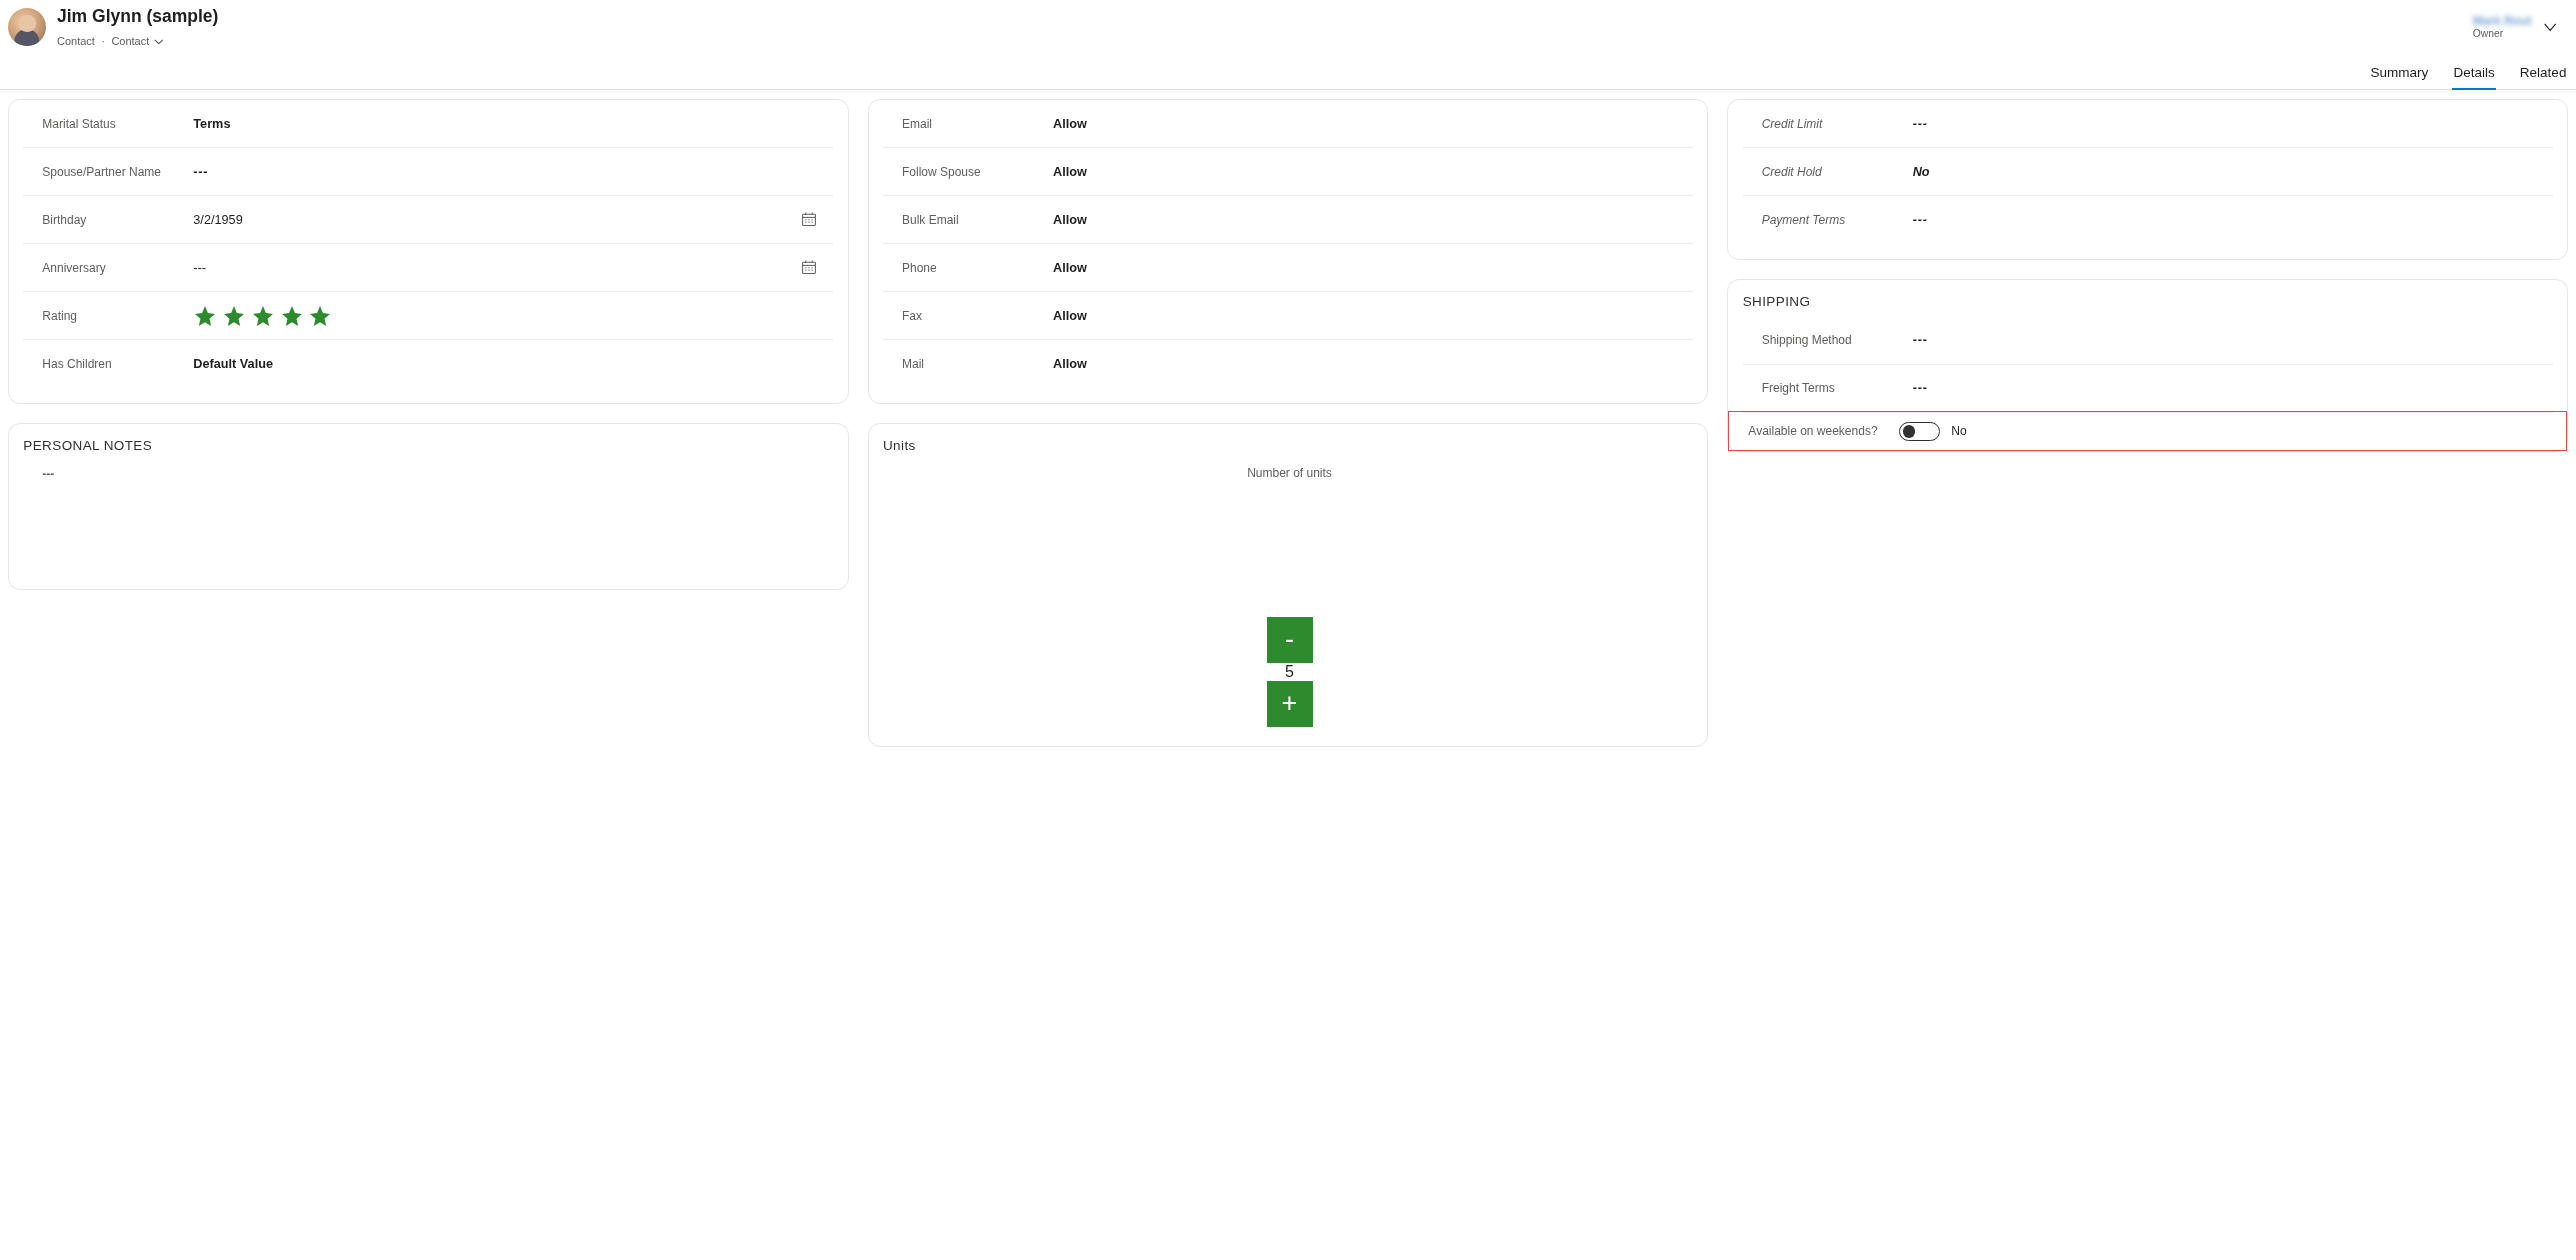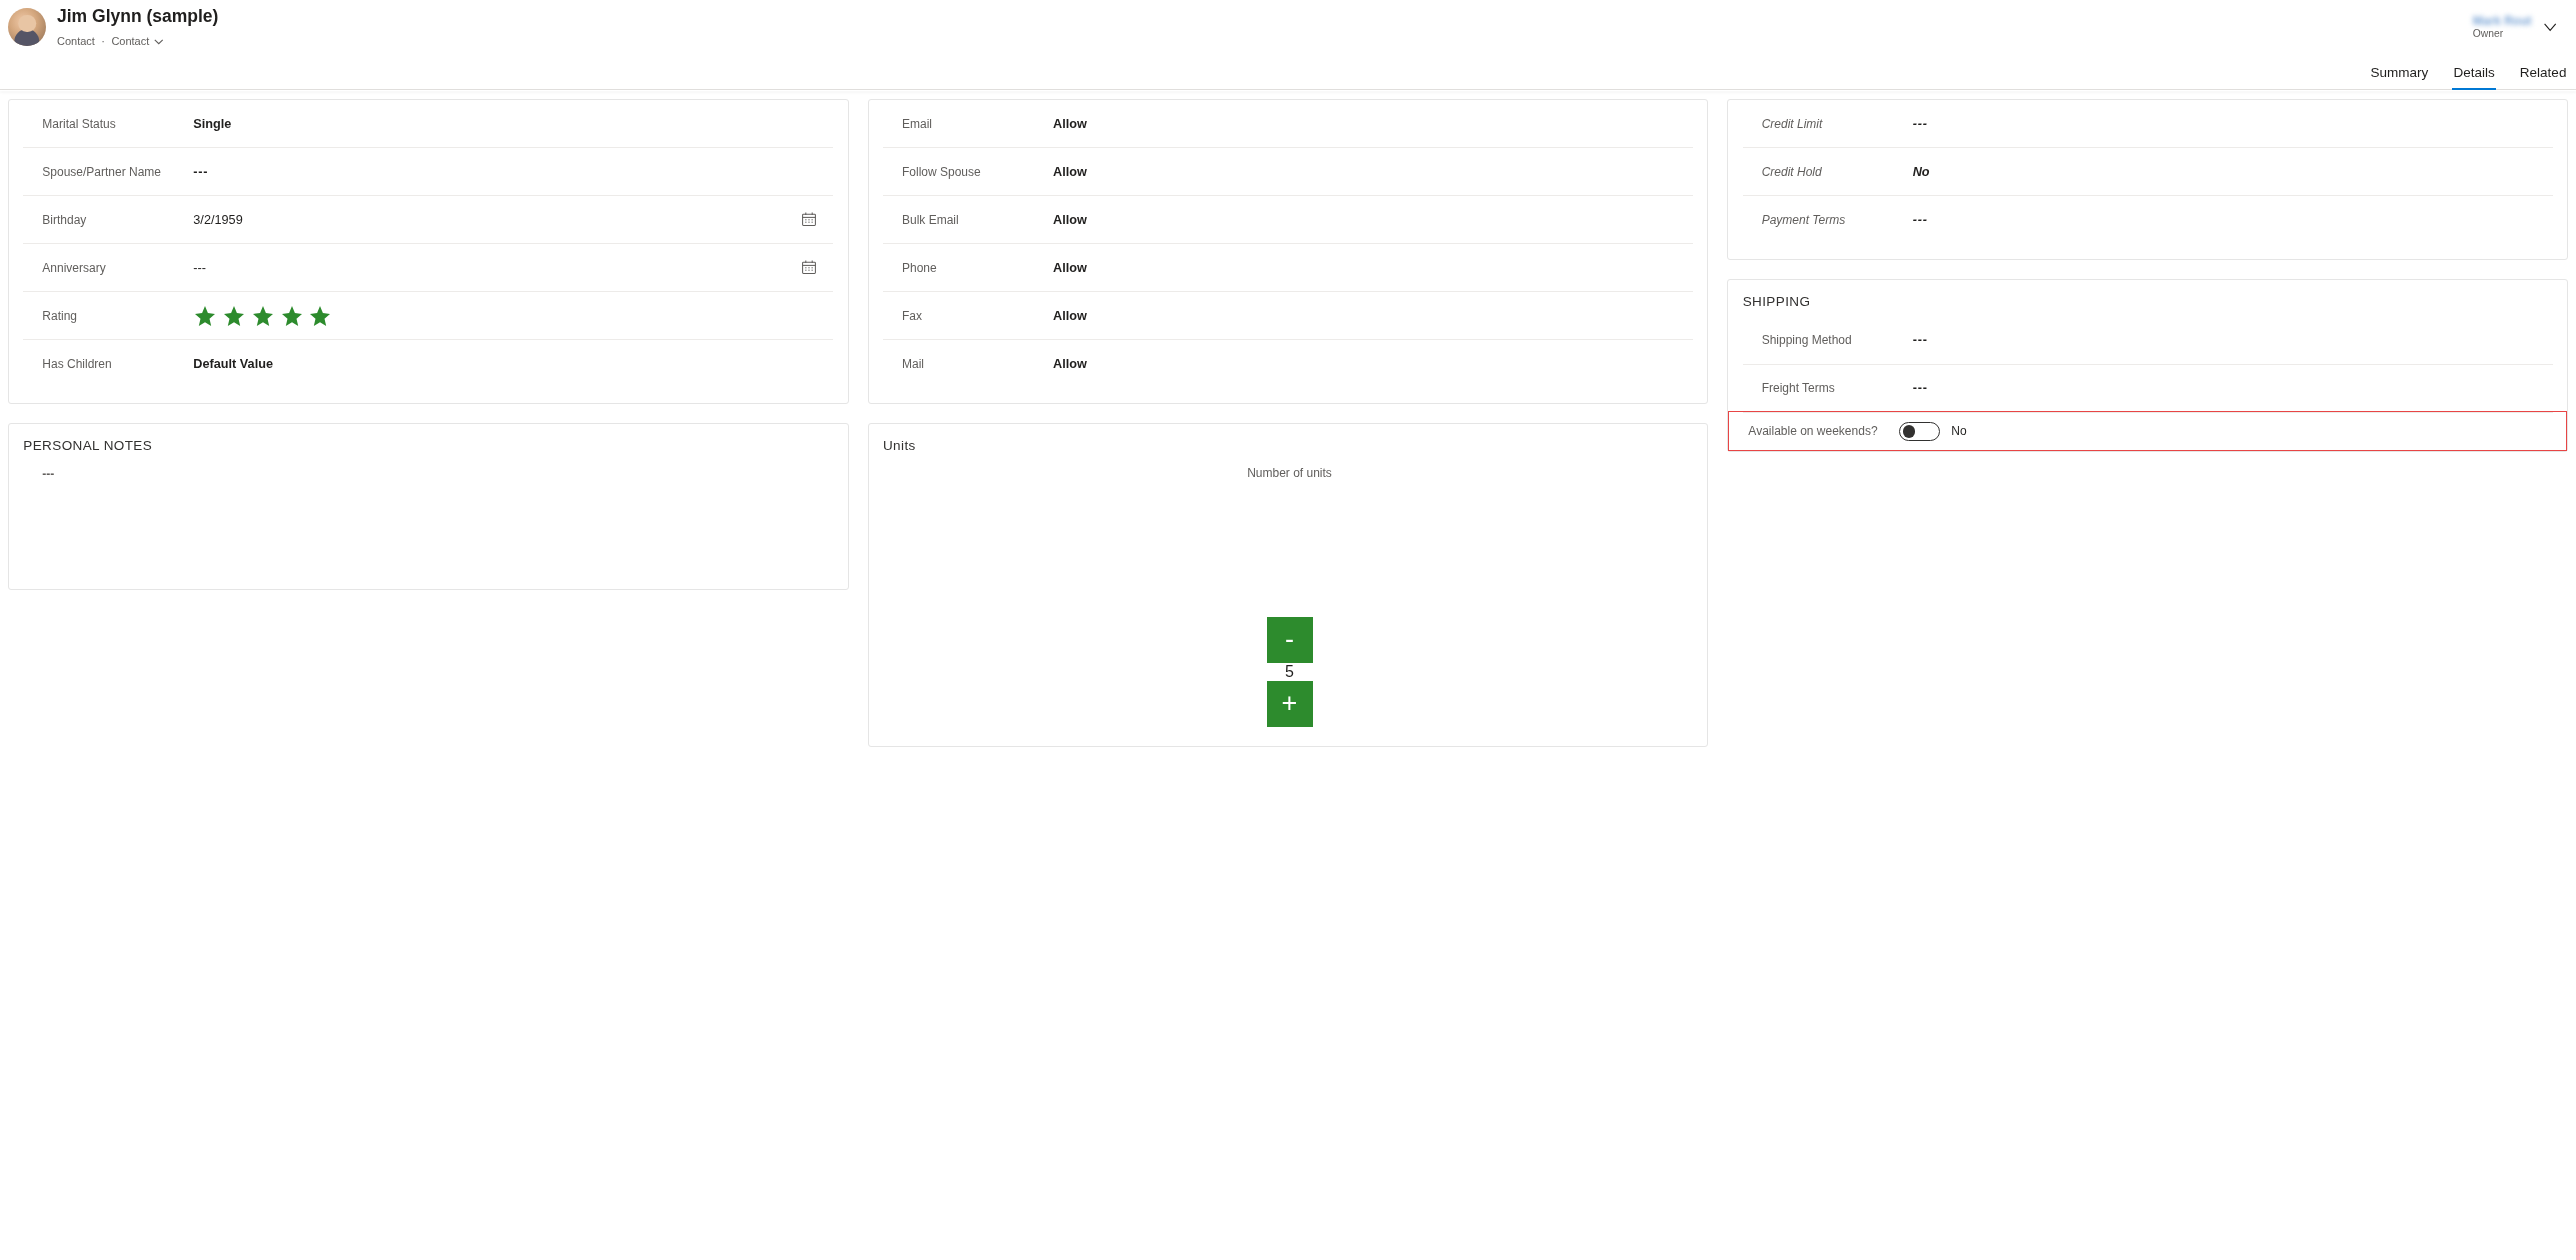--- a/index.html
+++ b/index.html
@@ -55,21 +55,21 @@
       content:""; position:absolute; left:0; right:0; bottom:-0.8px;
       height:2.4px; background:#0078d4;
     }
     .shadow-line { box-shadow: 0 1.6px 2.4px rgba(0,0,0,0.08); height:0.8px; }
     .content {
       display:flex; gap:19px; padding: 8px 8px 8px 8px;
     }
     .col { flex:1 1 0; display:flex; flex-direction:column; gap:19px; }
     .card {
       border:0.8px solid #e5e5e5;
-      border-radius:3px;
+      border-radius:12px;
       padding: 0 14.3px 14.3px 14.3px;
     }
     .card.noborder-top { padding-top:0; }
     .card-title { font-size: 13.5px; font-weight:400; color:#323130; padding:14.3px 0 8px 0; letter-spacing:0.4px;}
     .field-row {
       display:flex; align-items:center;
       min-height:48px;
       border-bottom:0.8px solid #edebe9;
       padding: 4.8px 16px 4.8px 19px;
     }
@@ -155,21 +155,21 @@
   <div class="tab">Related</div>
 </div>
 <div class="shadow-line"></div>
 
 <div class="content">
 
   <div class="col">
     <div class="card noborder-top">
       <div class="field-row">
         <div class="field-label">Marital Status</div>
-        <div class="field-value">Single</div>
+        <div class="field-value">Terms</div>
       </div>
       <div class="field-row">
         <div class="field-label">Spouse/Partner Name</div>
         <div class="field-value dash">---</div>
       </div>
       <div class="field-row">
         <div class="field-label">Birthday</div>
         <div class="field-value normal">3/2/1959</div>
         <span class="field-icon">
           <svg class="cal" viewBox="0 0 20 20">

